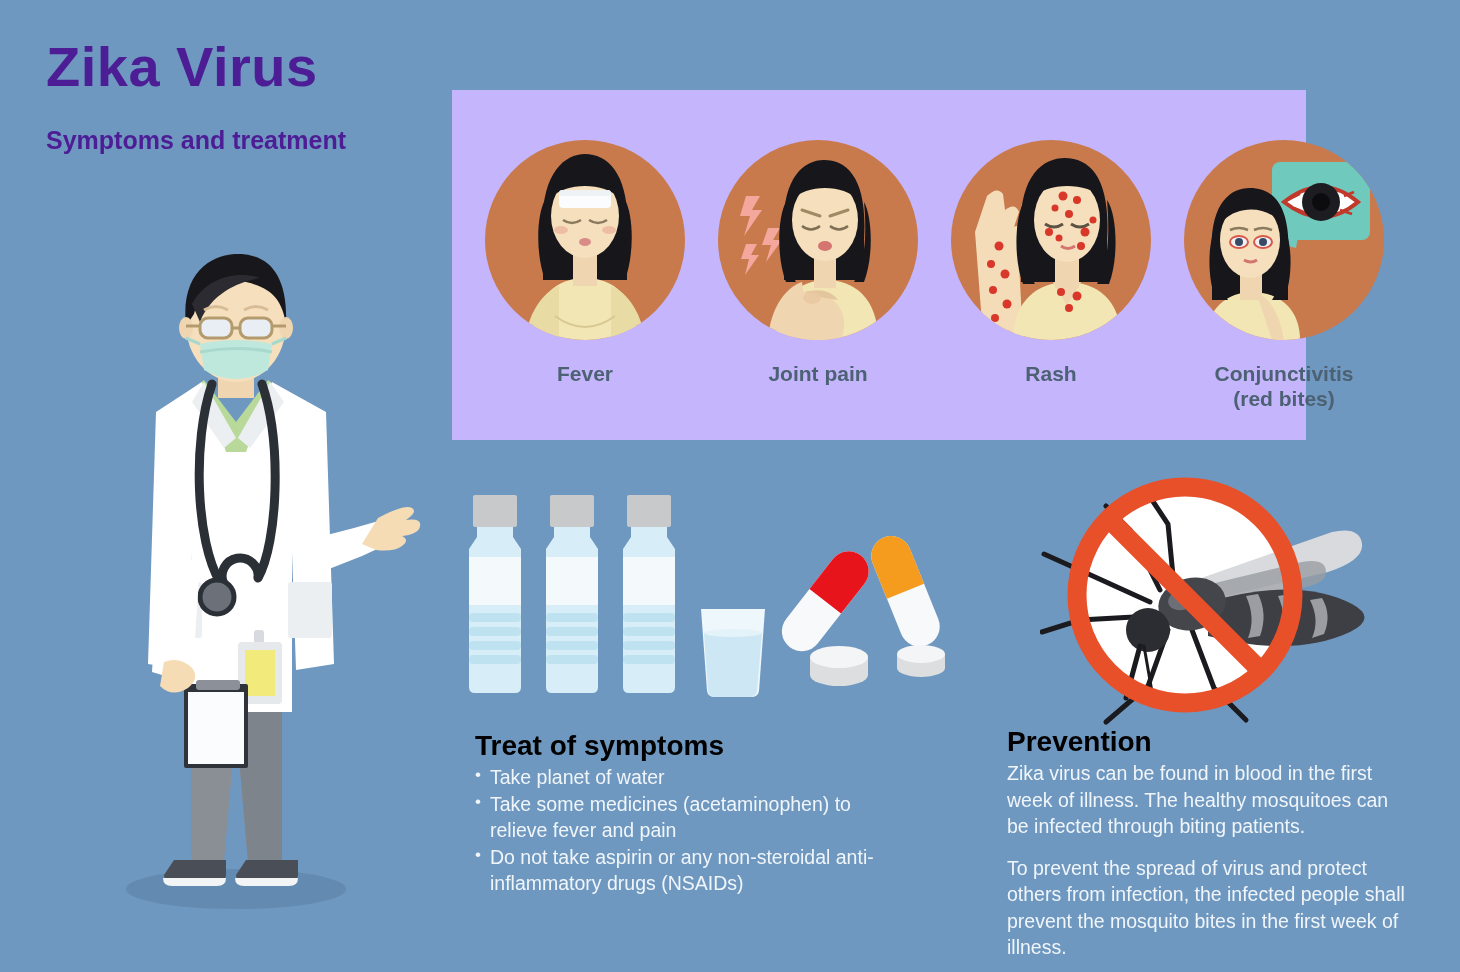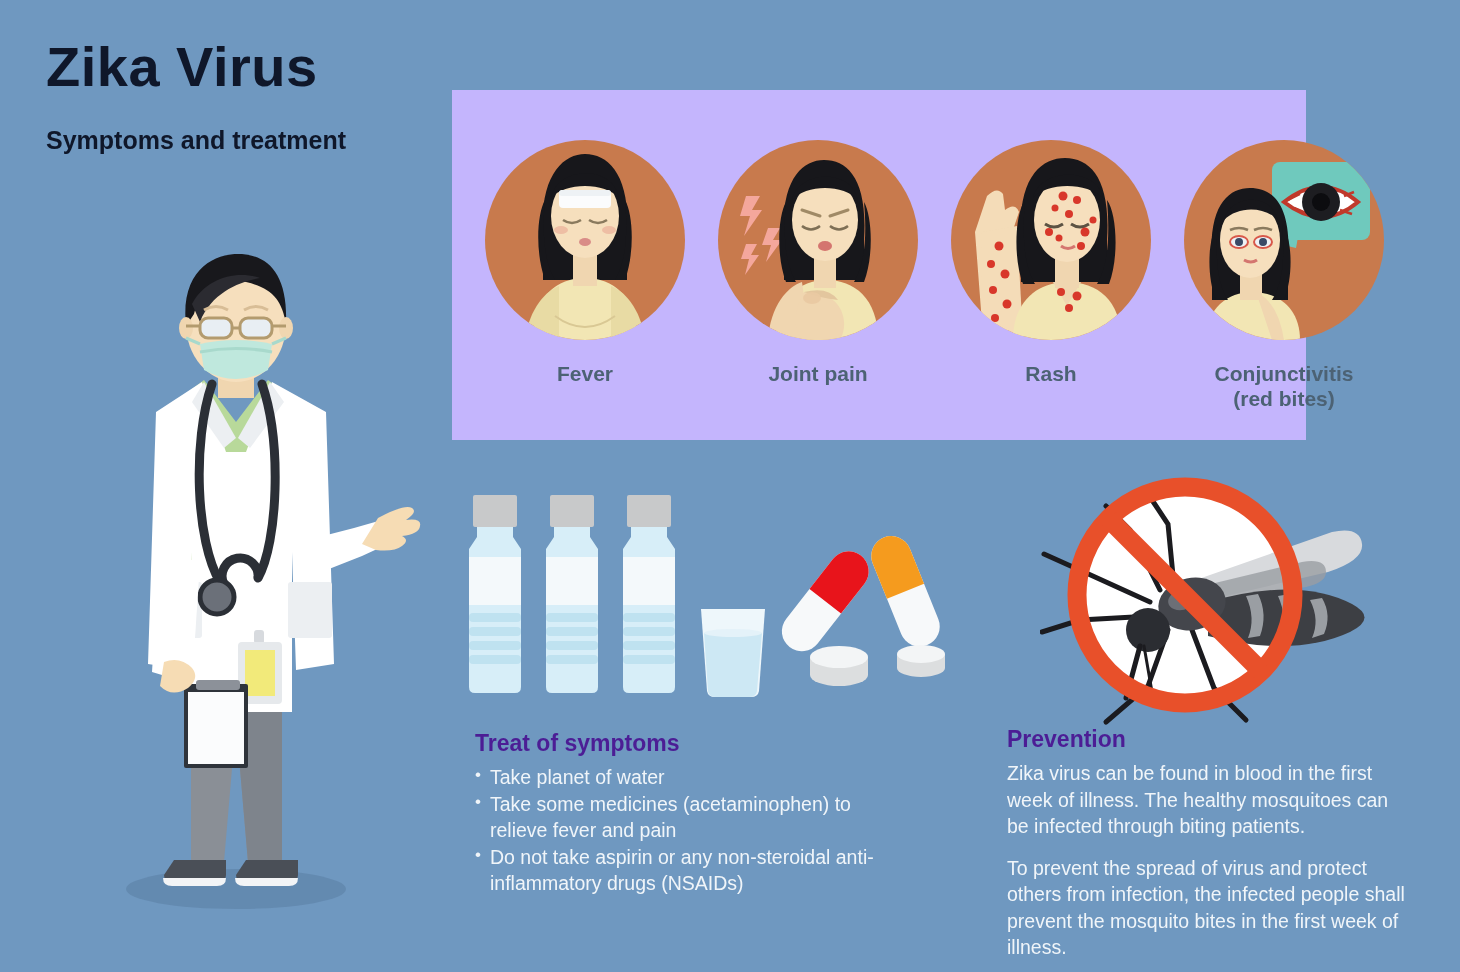--- a/index.html
+++ b/index.html
@@ -9,26 +9,26 @@
     background: #6f98c0;
     font-family: "Liberation Sans", sans-serif;
     overflow: hidden;
     position: relative;
   }
   .stage { position: relative; width: 1460px; height: 972px; }
 
   
   .title {
     position: absolute; left: 46px; top: 34px;
-    font-size: 56px; font-weight: bold; color: #0f172a;
+    font-size: 56px; font-weight: bold; color: #4c1d95;
     letter-spacing: 0.5px;
   }
   .subtitle {
     position: absolute; left: 46px; top: 126px;
-    font-size: 25px; font-weight: bold; color: #0f172a; text-align: right;
+    font-size: 25px; font-weight: bold; color: #4c1d95; text-align: right;
   }
   .symptoms-heading {
     position: absolute; left: 735px; top: 44px;
     font-size: 25px; font-weight: bold; color: #ffffff;
   }
 
   
   .symptoms-panel {
     position: absolute; left: 452px; top: 90px;
     width: 854px; height: 350px;
@@ -40,21 +40,21 @@
     background: #c87a4d; margin: 0 auto;
     position: relative; overflow: hidden;
   }
   .symptom-label {
     margin-top: 22px; font-size: 21px; font-weight: bold;
     color: #4c6274; line-height: 1.18;
   }
 
   
   .sec-head {
-    position: absolute; font-size: 23px; font-weight: bold; color: #4c1d95;
+    position: absolute; font-size: 28px; font-weight: bold; color: #000000;
   }
   .body-text {
     position: absolute; font-size: 19.5px; color: #f0f5f9;
     line-height: 1.36;
   }
   .bullets { list-style: none; }
   .bullets li { position: relative; padding-left: 15px; }
   .bullets li::before {
     content: "\2022"; position: absolute; left: 0; top: -1px; font-size: 17px;
   }

